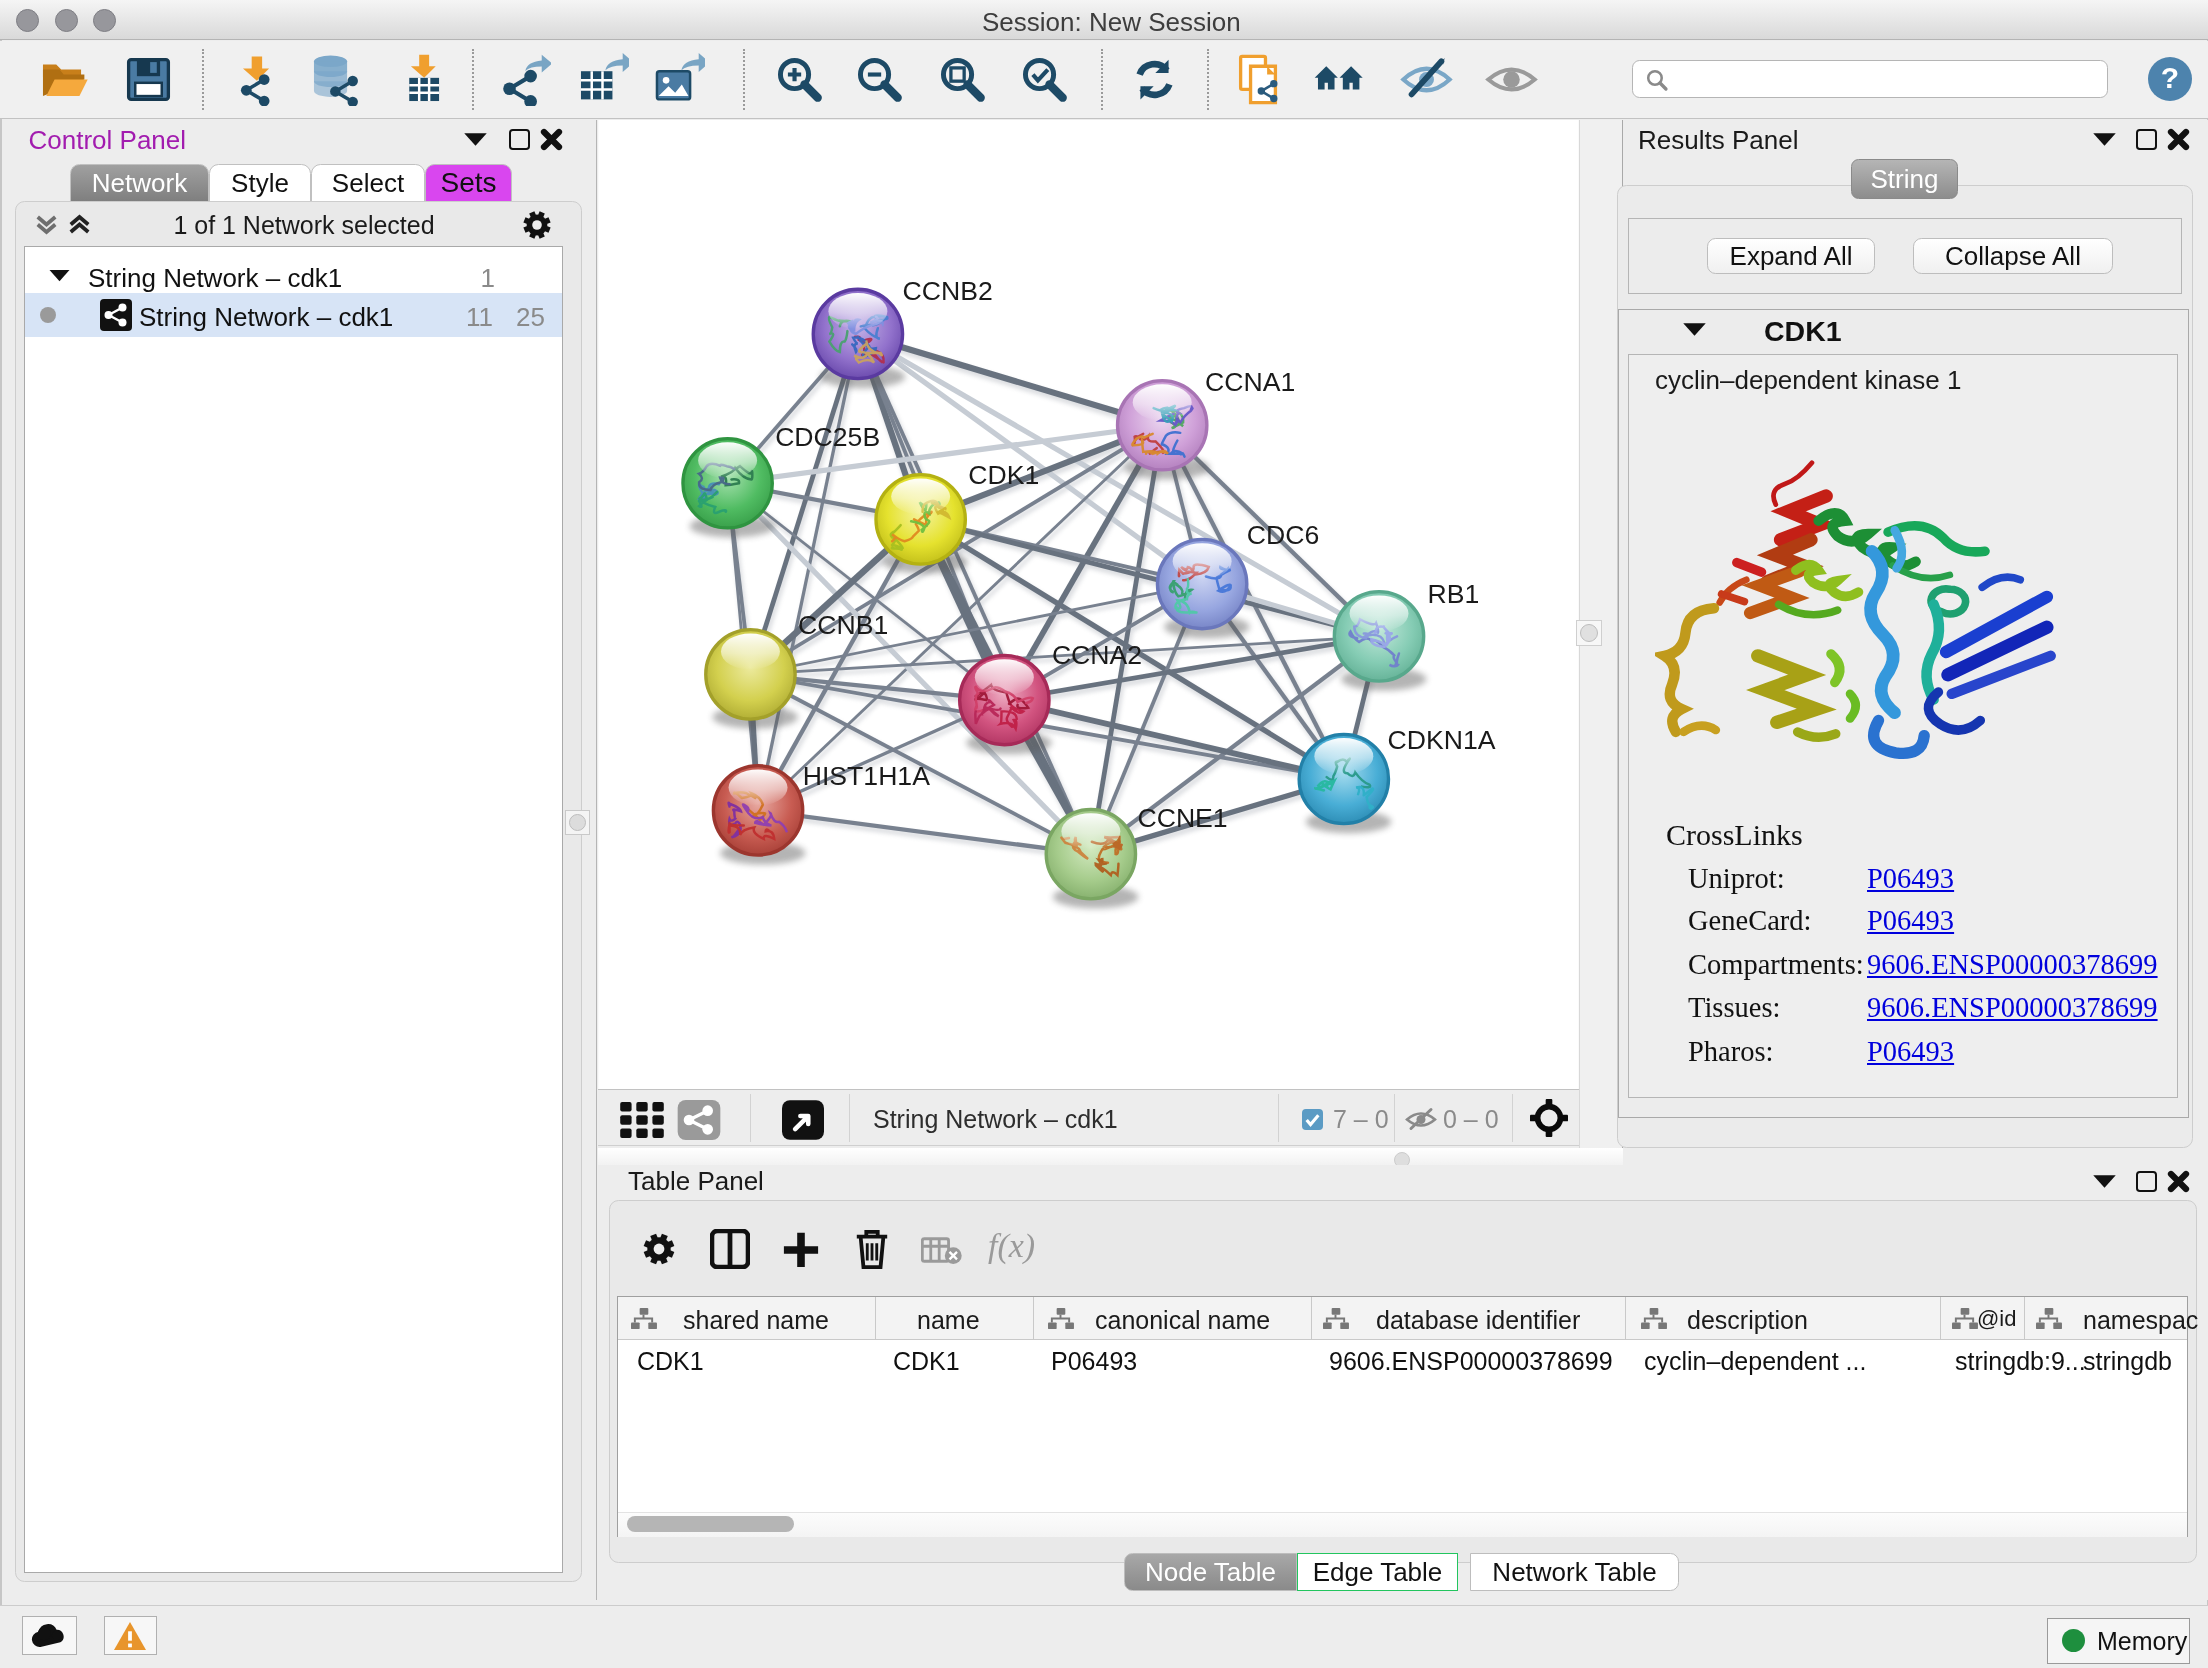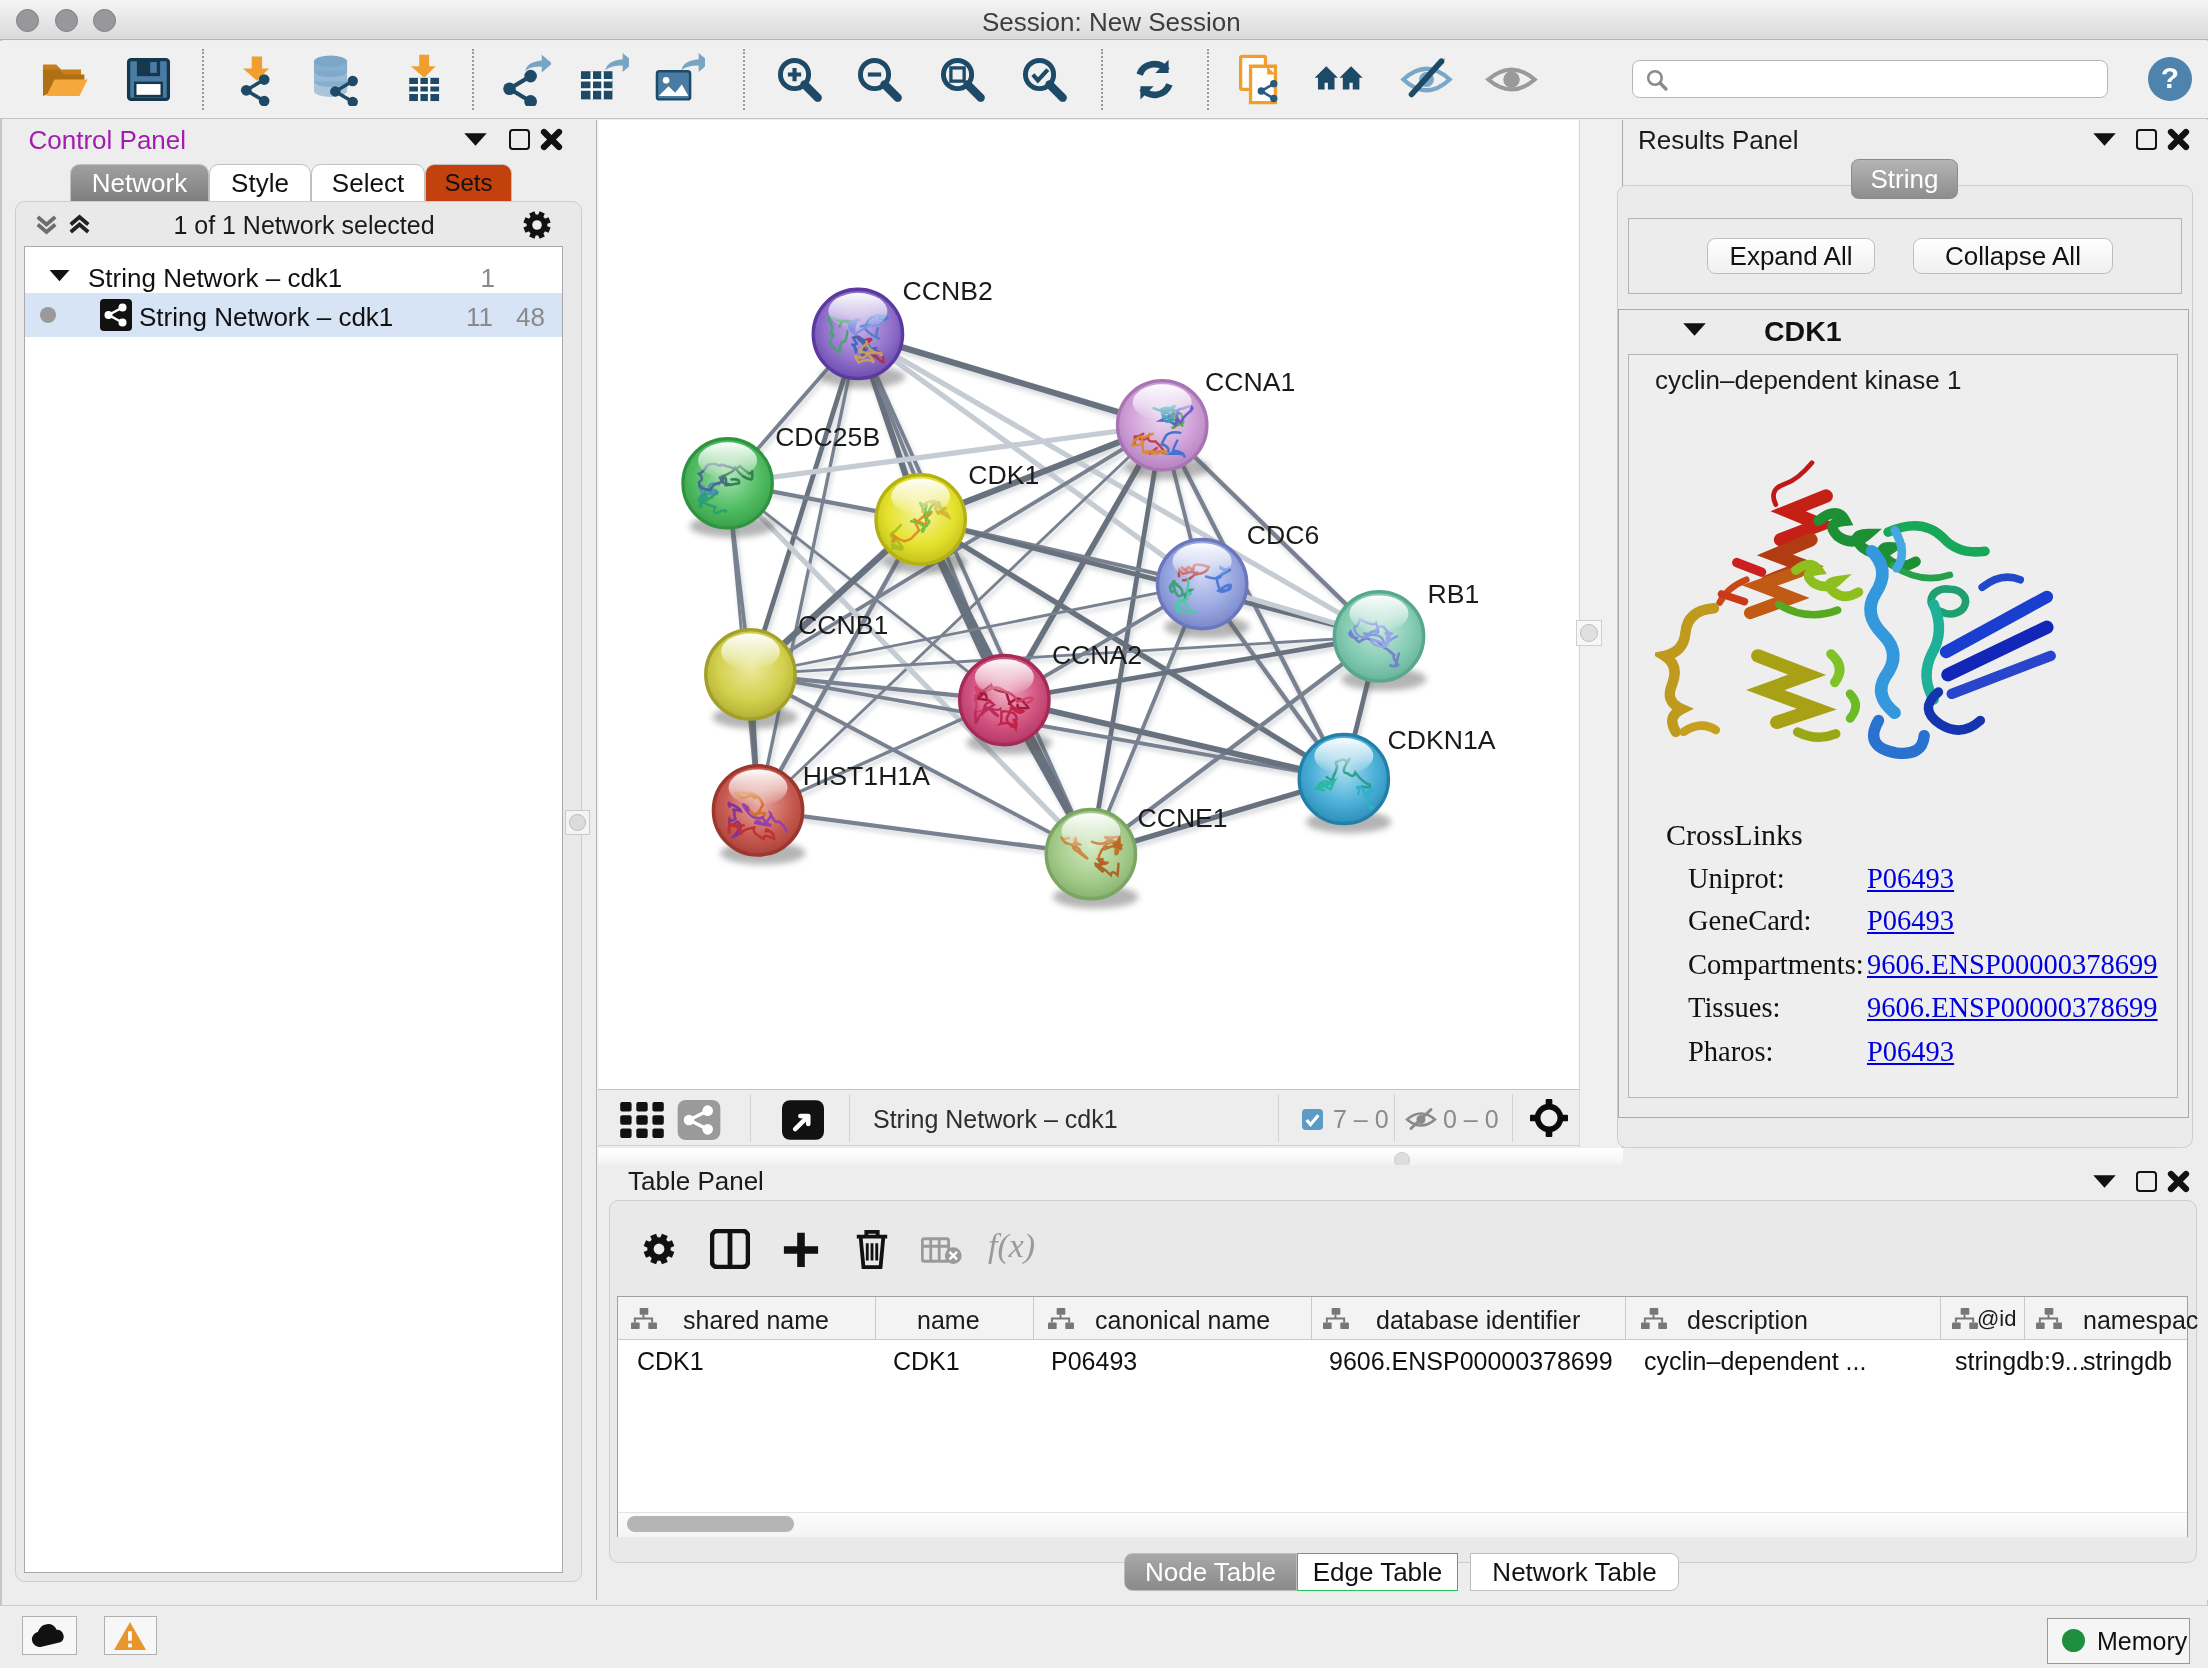--- a/index.html
+++ b/index.html
@@ -162,21 +162,21 @@
 <svg class="abs" style="left:463px;top:132px" width="25" height="15" viewBox="0 0 20 12">
     <path d="M1 1 h18 L10 11z" fill="#111"></path>
   </svg>
 <div class="abs" style="left:509px;top:129px;width:21px;height:21px;border:2.9px solid #111;border-radius:3.8px"></div>
 <svg class="abs" style="left:539px;top:127px" width="25" height="25" viewBox="0 0 20 20">
     <path d="M4 4 L16 16 M16 4 L4 16" stroke="#111" stroke-width="5" stroke-linecap="round"></path>
   </svg>
 <div class="abs" style="left:70px;top:164px;width:139px;height:38px;background:linear-gradient(#a0a0a0,#7f7f7f);color:#fff;border:1px solid #c0c0c0;border-radius:9.5px 9.5px 0 0;font-size:26px;display:flex;align-items:center;justify-content:center">Network</div>
 <div class="abs" style="left:209px;top:164px;width:102px;height:38px;background:#fff;color:#111;border:1px solid #c0c0c0;border-radius:9.5px 9.5px 0 0;font-size:26px;display:flex;align-items:center;justify-content:center">Style</div>
 <div class="abs" style="left:311px;top:164px;width:114px;height:38px;background:#fff;color:#111;border:1px solid #c0c0c0;border-radius:9.5px 9.5px 0 0;font-size:26px;display:flex;align-items:center;justify-content:center">Select</div>
-<div class="abs" style="left:425px;top:164px;width:87px;height:38px;background:#c2410c;color:#111;border:1px solid #c0c0c0;border-radius:9.5px 9.5px 0 0;font-size:24px;display:flex;align-items:center;justify-content:center">Sets</div>
+<div class="abs" style="left:425px;top:164px;width:87px;height:38px;background:#d946ef;color:#111;border:1px solid #c0c0c0;border-radius:9.5px 9.5px 0 0;font-size:28px;display:flex;align-items:center;justify-content:center">Sets</div>
 <div class="abs" style="left:15px;top:201px;width:567px;height:1381px;background:#e9e9e9;border:1px solid #cdcdcd;border-radius:9.5px"></div>
 <svg class="abs" style="left:34px;top:213px" width="25" height="23" viewBox="0 0 20 18">
     <g fill="none" stroke="#6e6e6e" stroke-width="3">
       <path d="M3 3 l7 6 7-6 M3 9 l7 6 7-6"></path>
     </g>
   </svg>
 <svg class="abs" style="left:67px;top:213px" width="25" height="23" viewBox="0 0 20 18">
     <g fill="none" stroke="#222" stroke-width="3">
       <path d="M3 15 l7-6 7 6 M3 9 l7-6 7 6"></path>
     </g>
@@ -210,21 +210,21 @@
     <rect x="0" y="0" width="64" height="64" rx="8" fill="#111"></rect>
     <g fill="#fff">
       <circle cx="45" cy="17" r="8"></circle>
       <circle cx="17" cy="32" r="8"></circle>
       <circle cx="45" cy="47" r="8"></circle>
       <path d="M17 32 L45 17 M17 32 L45 47" stroke="#fff" stroke-width="5"></path>
     </g>
   </svg>
 <div class="txt" style="left:139px;top:302px;font-size:26px;color:#111">String Network – cdk1</div>
 <div class="txt" style="left:447px;top:302px;width:46px;text-align:right;font-size:26px;color:#8a8a8a">11</div>
-<div class="txt" style="left:499px;top:302px;width:46px;text-align:right;font-size:26px;color:#8a8a8a">48</div>
+<div class="txt" style="left:499px;top:302px;width:46px;text-align:right;font-size:26px;color:#8a8a8a">25</div>
 <div class="abs" style="left:565px;top:810px;width:25px;height:25px;border:1px solid #c9c9c9;background:#f4f4f4"></div>
 <div class="abs" style="left:569px;top:814px;width:17px;height:17px;border-radius:50%;background:#dcdcdc;border:1px solid #bdbdbd"></div>
 <svg class="abs" style="left:598px;top:120px" width="981" height="969" viewBox="0 0 1031 1019">
 <rect width="1031" height="1019" fill="#ffffff"></rect>
 <defs>
 <radialGradient id="gB2" cx="0.5" cy="0.42" r="0.68">
 <stop offset="0" stop-color="#c4b2e6"></stop>
 <stop offset="0.55" stop-color="#9272cc"></stop>
 <stop offset="1" stop-color="#5a3aa0"></stop>
 </radialGradient>

